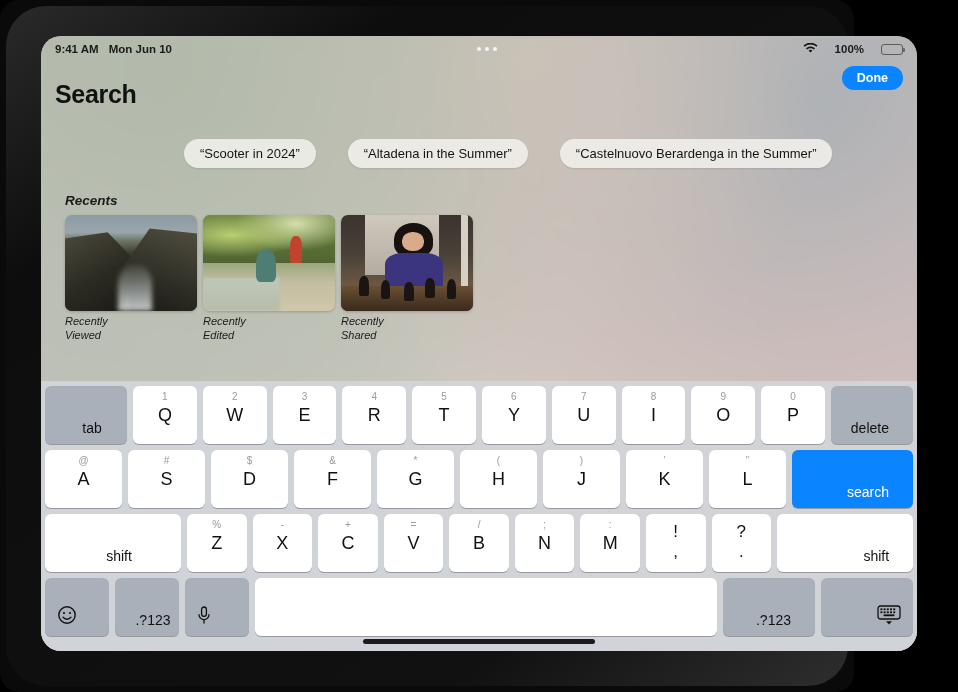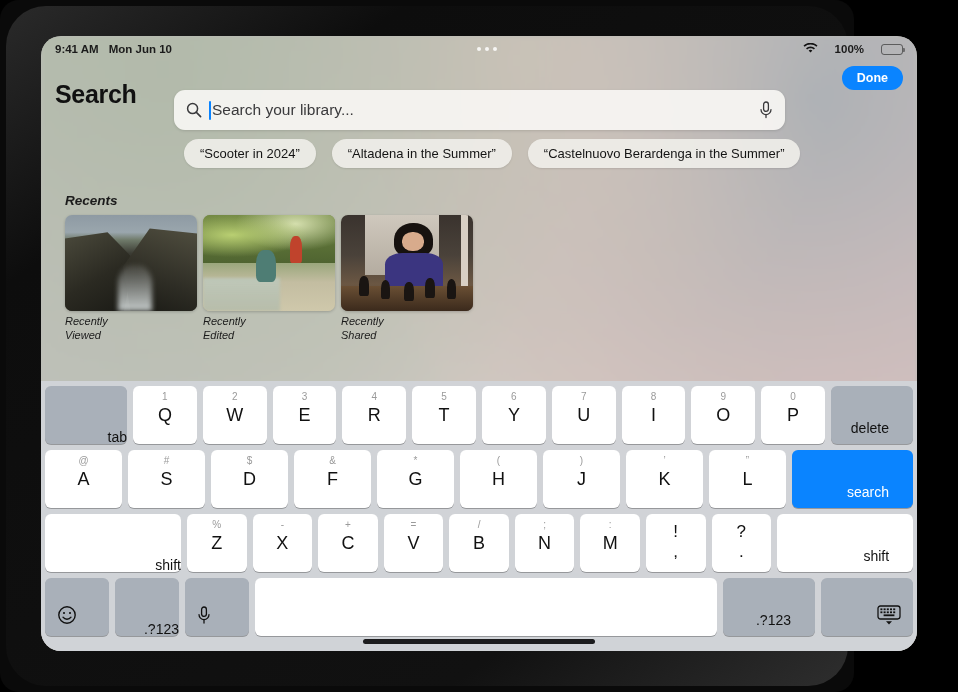--- a/index.html
+++ b/index.html
@@ -101,21 +101,21 @@
     position: absolute; right: 14px; top: 30px;
     background: #0a84ff; color: #fff;
     font-size: 12.5px; font-weight: bold;
     padding: 5px 15px; border-radius: 20px;
     border: none; cursor: pointer;
   }
 
   
   #chips {
     position: absolute; left: 143px; top: 103px;
-    display: flex; gap: 16px;
+    display: flex; gap: 32px;
   }
   .chip {
     background: rgba(240,238,234,.90);
     border-radius: 15px;
     padding: 7px 16px;
     font-size: 13px; color: #141414;
     white-space: nowrap;
     box-shadow: 0 1px 2px rgba(0,0,0,.10);
     cursor: pointer;
   }
@@ -203,22 +203,22 @@
   }
   .key .main { font-size: 18px; color: #111; line-height: 1; }
   .key .sub {
     position: absolute; top: 6px; left: 0; right: 0;
     text-align: center; font-size: 10px; color: #9a9a9a; line-height: 1;
   }
   .key.dual .sub { font-size: 17px; color: #111; top: 9px; }
   .key.dual .main { margin-top: 16px; font-size: 17px; }
   .key.gray { background: #a9b0b9; box-shadow: 0 1px 0 rgba(0,0,0,.28); }
   .key.mod {
-    justify-content: flex-end; align-items: flex-end;
-    padding: 0 0 0 12px;
+    justify-content: center; align-items: flex-end;
+    padding: 0 0 9px 12px;
   }
   .key.mod.right { justify-content: flex-end; padding: 0 24px 9px 0; }
   .key.mod .main { font-size: 14px; }
   .key.blue { background: #0a84ff; }
   .key.blue .main { color: #fff; font-size: 14px; }
   .key.icon-key { align-items: flex-end; padding-bottom: 7px; }
   .key.icon-key.left { justify-content: flex-start; padding-left: 12px; }
   .key.icon-key.right { justify-content: flex-end; padding-right: 12px; }
 
   #home-indicator {
@@ -260,37 +260,20 @@
         <span class="battery-shell">
           <span class="battery-fill"></span>
         </span>
       </div>
     </div>
 
     <div id="header">
       <div id="page-title">Search</div>
     </div>
 
-    <div id="search-field">
-      <span class="magnifier">
-        <svg width="16" height="16" viewBox="0 0 16 16">
-          <circle cx="6.6" cy="6.6" r="5" fill="none" stroke="#3a3a3c" stroke-width="1.5"></circle>
-          <line x1="10.4" y1="10.4" x2="14.6" y2="14.6" stroke="#3a3a3c" stroke-width="1.6" stroke-linecap="round"></line>
-        </svg>
-      </span>
-      <span class="caret"></span>
-      <span id="search-placeholder">Search your library...</span>
-      <span id="mic-btn">
-        <svg width="14" height="18" viewBox="0 0 14 18">
-          <rect x="4.6" y="1" width="4.8" height="9.4" rx="2.4" fill="none" stroke="#3a3a3c" stroke-width="1.3"></rect>
-          <path d="M2 8.6a5 5 0 0 0 10 0" fill="none" stroke="#3a3a3c" stroke-width="1.3" stroke-linecap="round"></path>
-          <line x1="7" y1="13.6" x2="7" y2="16.6" stroke="#3a3a3c" stroke-width="1.3" stroke-linecap="round"></line>
-        </svg>
-      </span>
-    </div>
 
     <button id="done-button">Done</button>
 
     <div id="chips">
       <div class="chip">“Scooter in 2024”</div>
       <div class="chip">“Altadena in the Summer”</div>
       <div class="chip">“Castelnuovo Berardenga in the Summer”</div>
     </div>
 
     <div id="recents">

